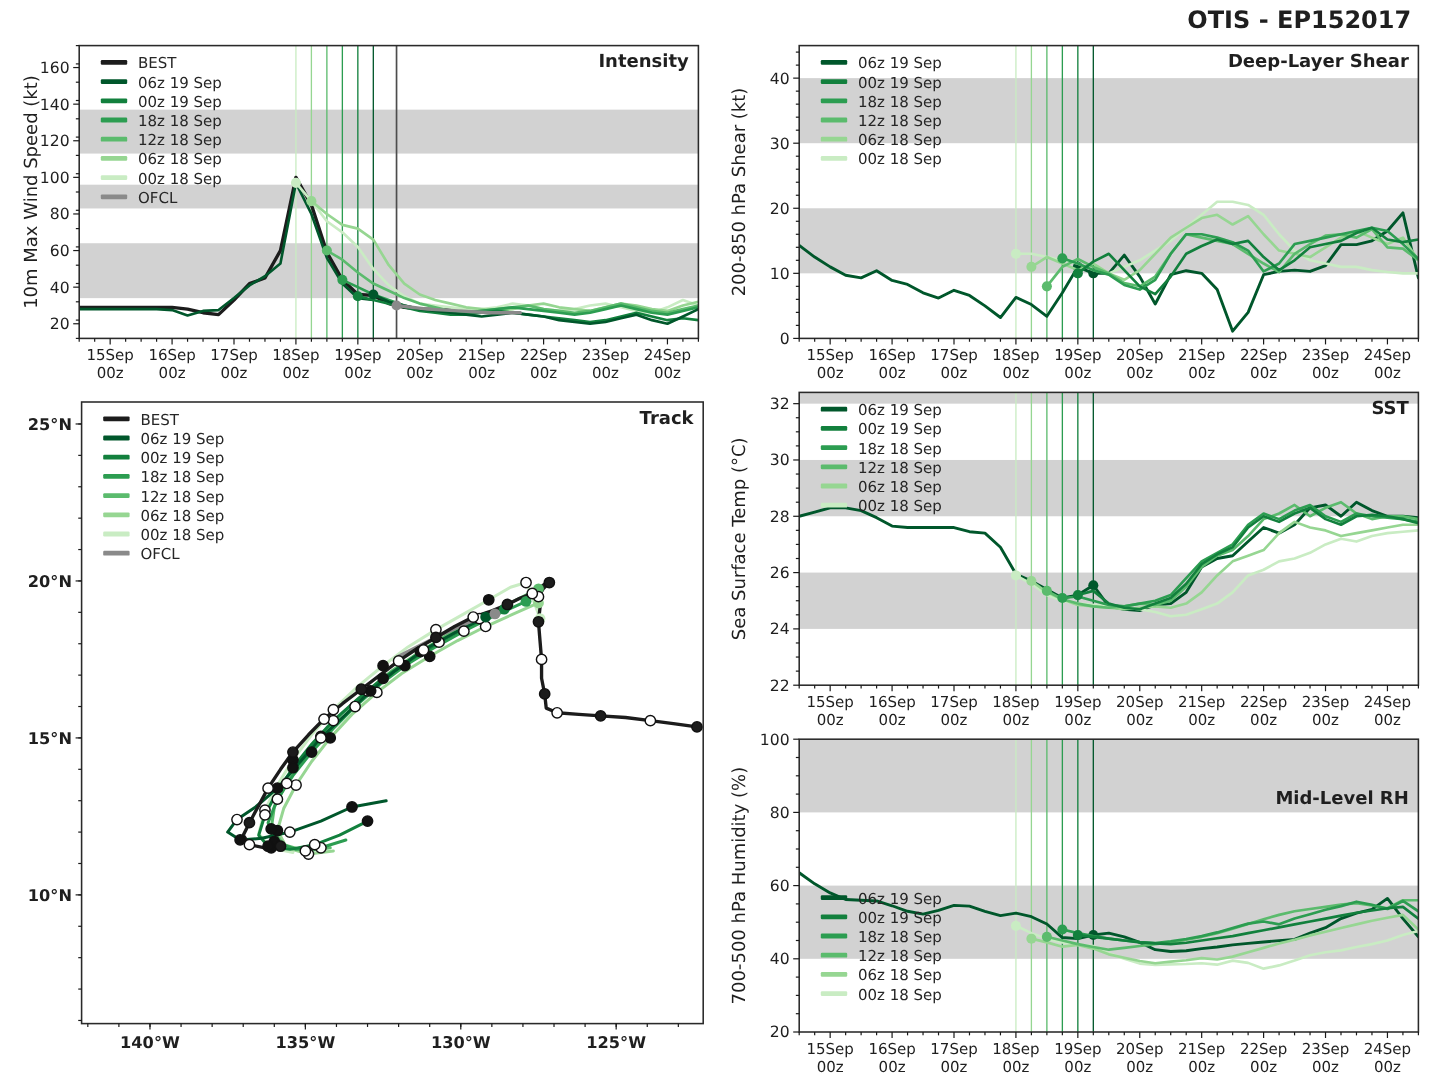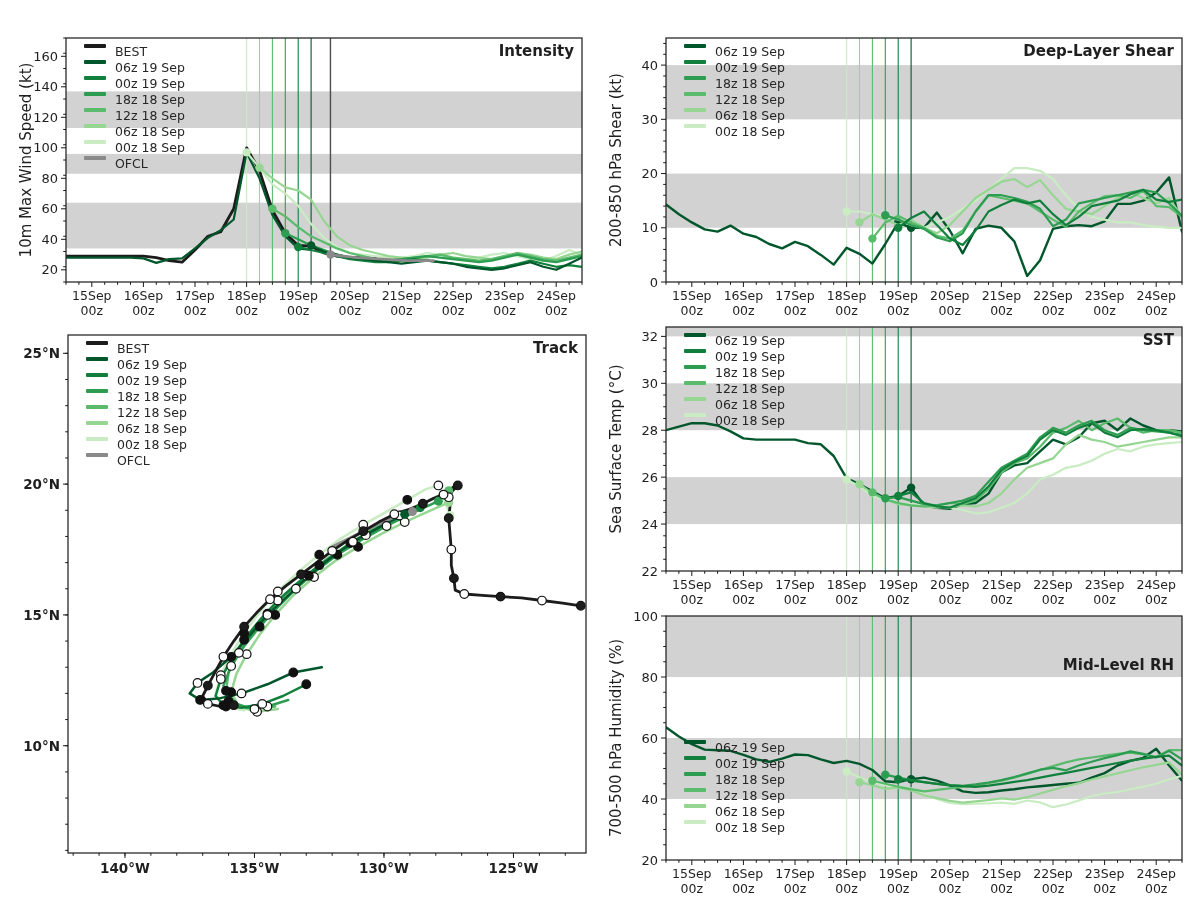--- a/index.html
+++ b/index.html
@@ -5,41 +5,42 @@
   html,body{margin:0;padding:0;background:#ffffff;}
   #stage{position:relative;width:1200px;height:900px;background:#ffffff;overflow:hidden;
          font-family:"DejaVu Sans","Liberation Sans",sans-serif;color:#1a1a1a;}
   .fig-title{position:absolute;left:14px;top:4px;font-size:21px;font-weight:bold;color:#1f1f1f;}
   .storm-title{position:absolute;right:24px;top:4px;font-size:20px;font-weight:bold;color:#1f1f1f;}
   #plots{position:absolute;left:0;top:0;}
   svg text{font-family:"DejaVu Sans","Liberation Sans",sans-serif;}
   .corner{position:absolute;font-weight:bold;font-size:15px;color:#1f1f1f;}
   .ylab{position:absolute;font-size:15px;color:#1f1f1f;text-align:center;transform:rotate(-90deg);}
   .legend{position:absolute;}
-  .legend .row{display:flex;align-items:flex-start;height:16px;}
+  .legend .row{display:flex;align-items:center;height:16px;}
   .legend .sw{display:inline-block;width:22px;height:4px;border-radius:1px;margin-right:9px;}
   .legend .lab{font-size:12.5px;color:#262626;white-space:nowrap;}
   
   #logo{position:absolute;left:2px;top:854px;width:120px;height:46px;}
   #logo .globe{position:absolute;left:1px;top:9px;width:30px;height:30px;border-radius:50%;
      background:radial-gradient(circle at 35% 35%, #9fd3a9 0 22%, #3f8fd0 58%, #15407c 100%);}
   #logo .cira{position:absolute;left:0px;top:1px;font-size:31px;font-weight:bold;font-style:italic;
      color:#1d5fae;letter-spacing:-1px;text-shadow:0 0 1px #9dbede;}
   #logo .badge{position:absolute;left:78px;top:8px;width:36px;height:36px;border-radius:50%;
      background:linear-gradient(#aee0f4 0 55%, #274a8f 55% 100%);overflow:hidden;border:1px solid #274a8f;}
   #logo .cloud{position:absolute;left:5px;top:6px;width:18px;height:7px;border-radius:7px;background:#ffffff;}
   #logo .cloud2{position:absolute;left:16px;top:11px;width:14px;height:6px;border-radius:6px;background:#f2fbff;}
   #logo .mtn{position:absolute;left:2px;top:14px;width:0;height:0;
      border-left:12px solid transparent;border-right:12px solid transparent;border-bottom:12px solid #16336b;}
   #logo .sub{position:absolute;left:0;right:0;bottom:3px;text-align:center;font-size:5px;color:#ffffff;font-weight:bold;}
 </style>
 </head>
 <body>
 
 <div id="stage">
+  <div class="storm-title">OTIS - EP152017</div>
 
   <svg id="plots" width="1200" height="900">
       <g>
         <g clip-path="url(#clip-intensity)">
           <rect x="66" y="202.7" width="516" height="45.75" fill="#d2d2d2"></rect>
           <rect x="66" y="153.9" width="516" height="19.82499999999999" fill="#d2d2d2"></rect>
           <rect x="66" y="91.375" width="516" height="36.599999999999994" fill="#d2d2d2"></rect>
           <line x1="246.6" x2="246.6" y1="38" y2="282" stroke="#c9ecc3" stroke-width="1.1"></line>
           <line x1="259.5" x2="259.5" y1="38" y2="282" stroke="#96d692" stroke-width="1.1"></line>
           <line x1="272.4" x2="272.4" y1="38" y2="282" stroke="#5bbb6d" stroke-width="1.1"></line>

